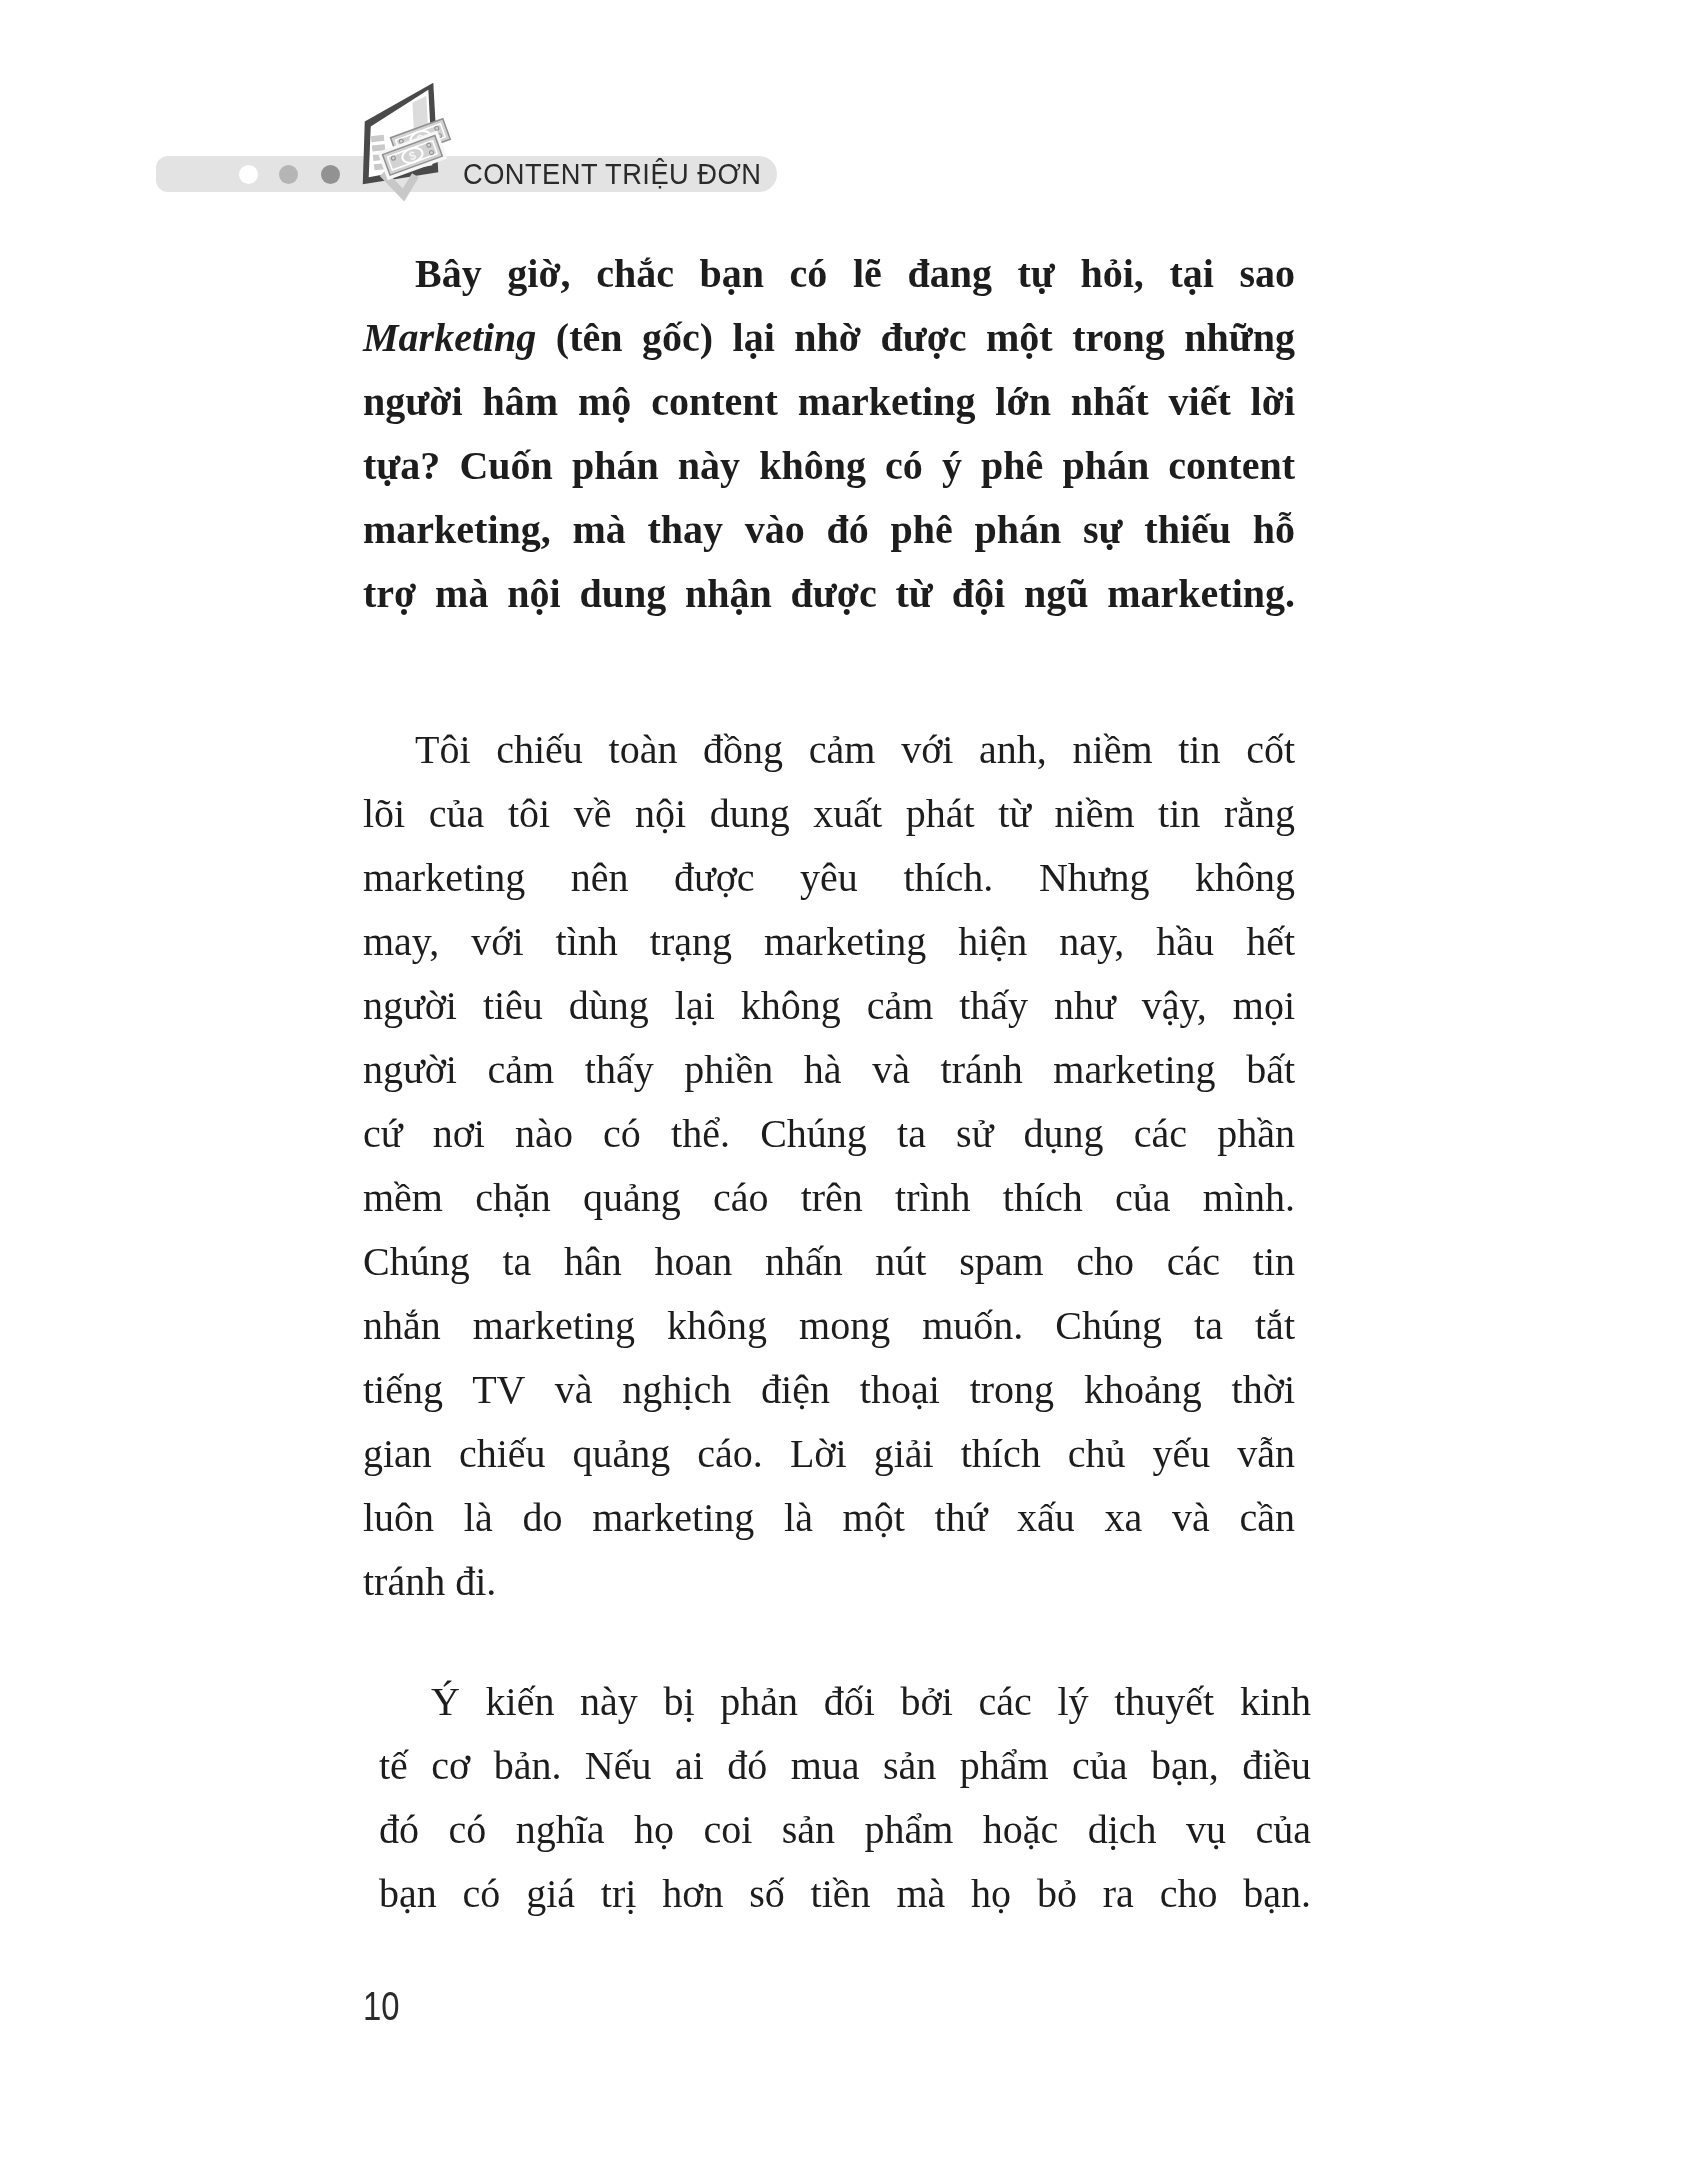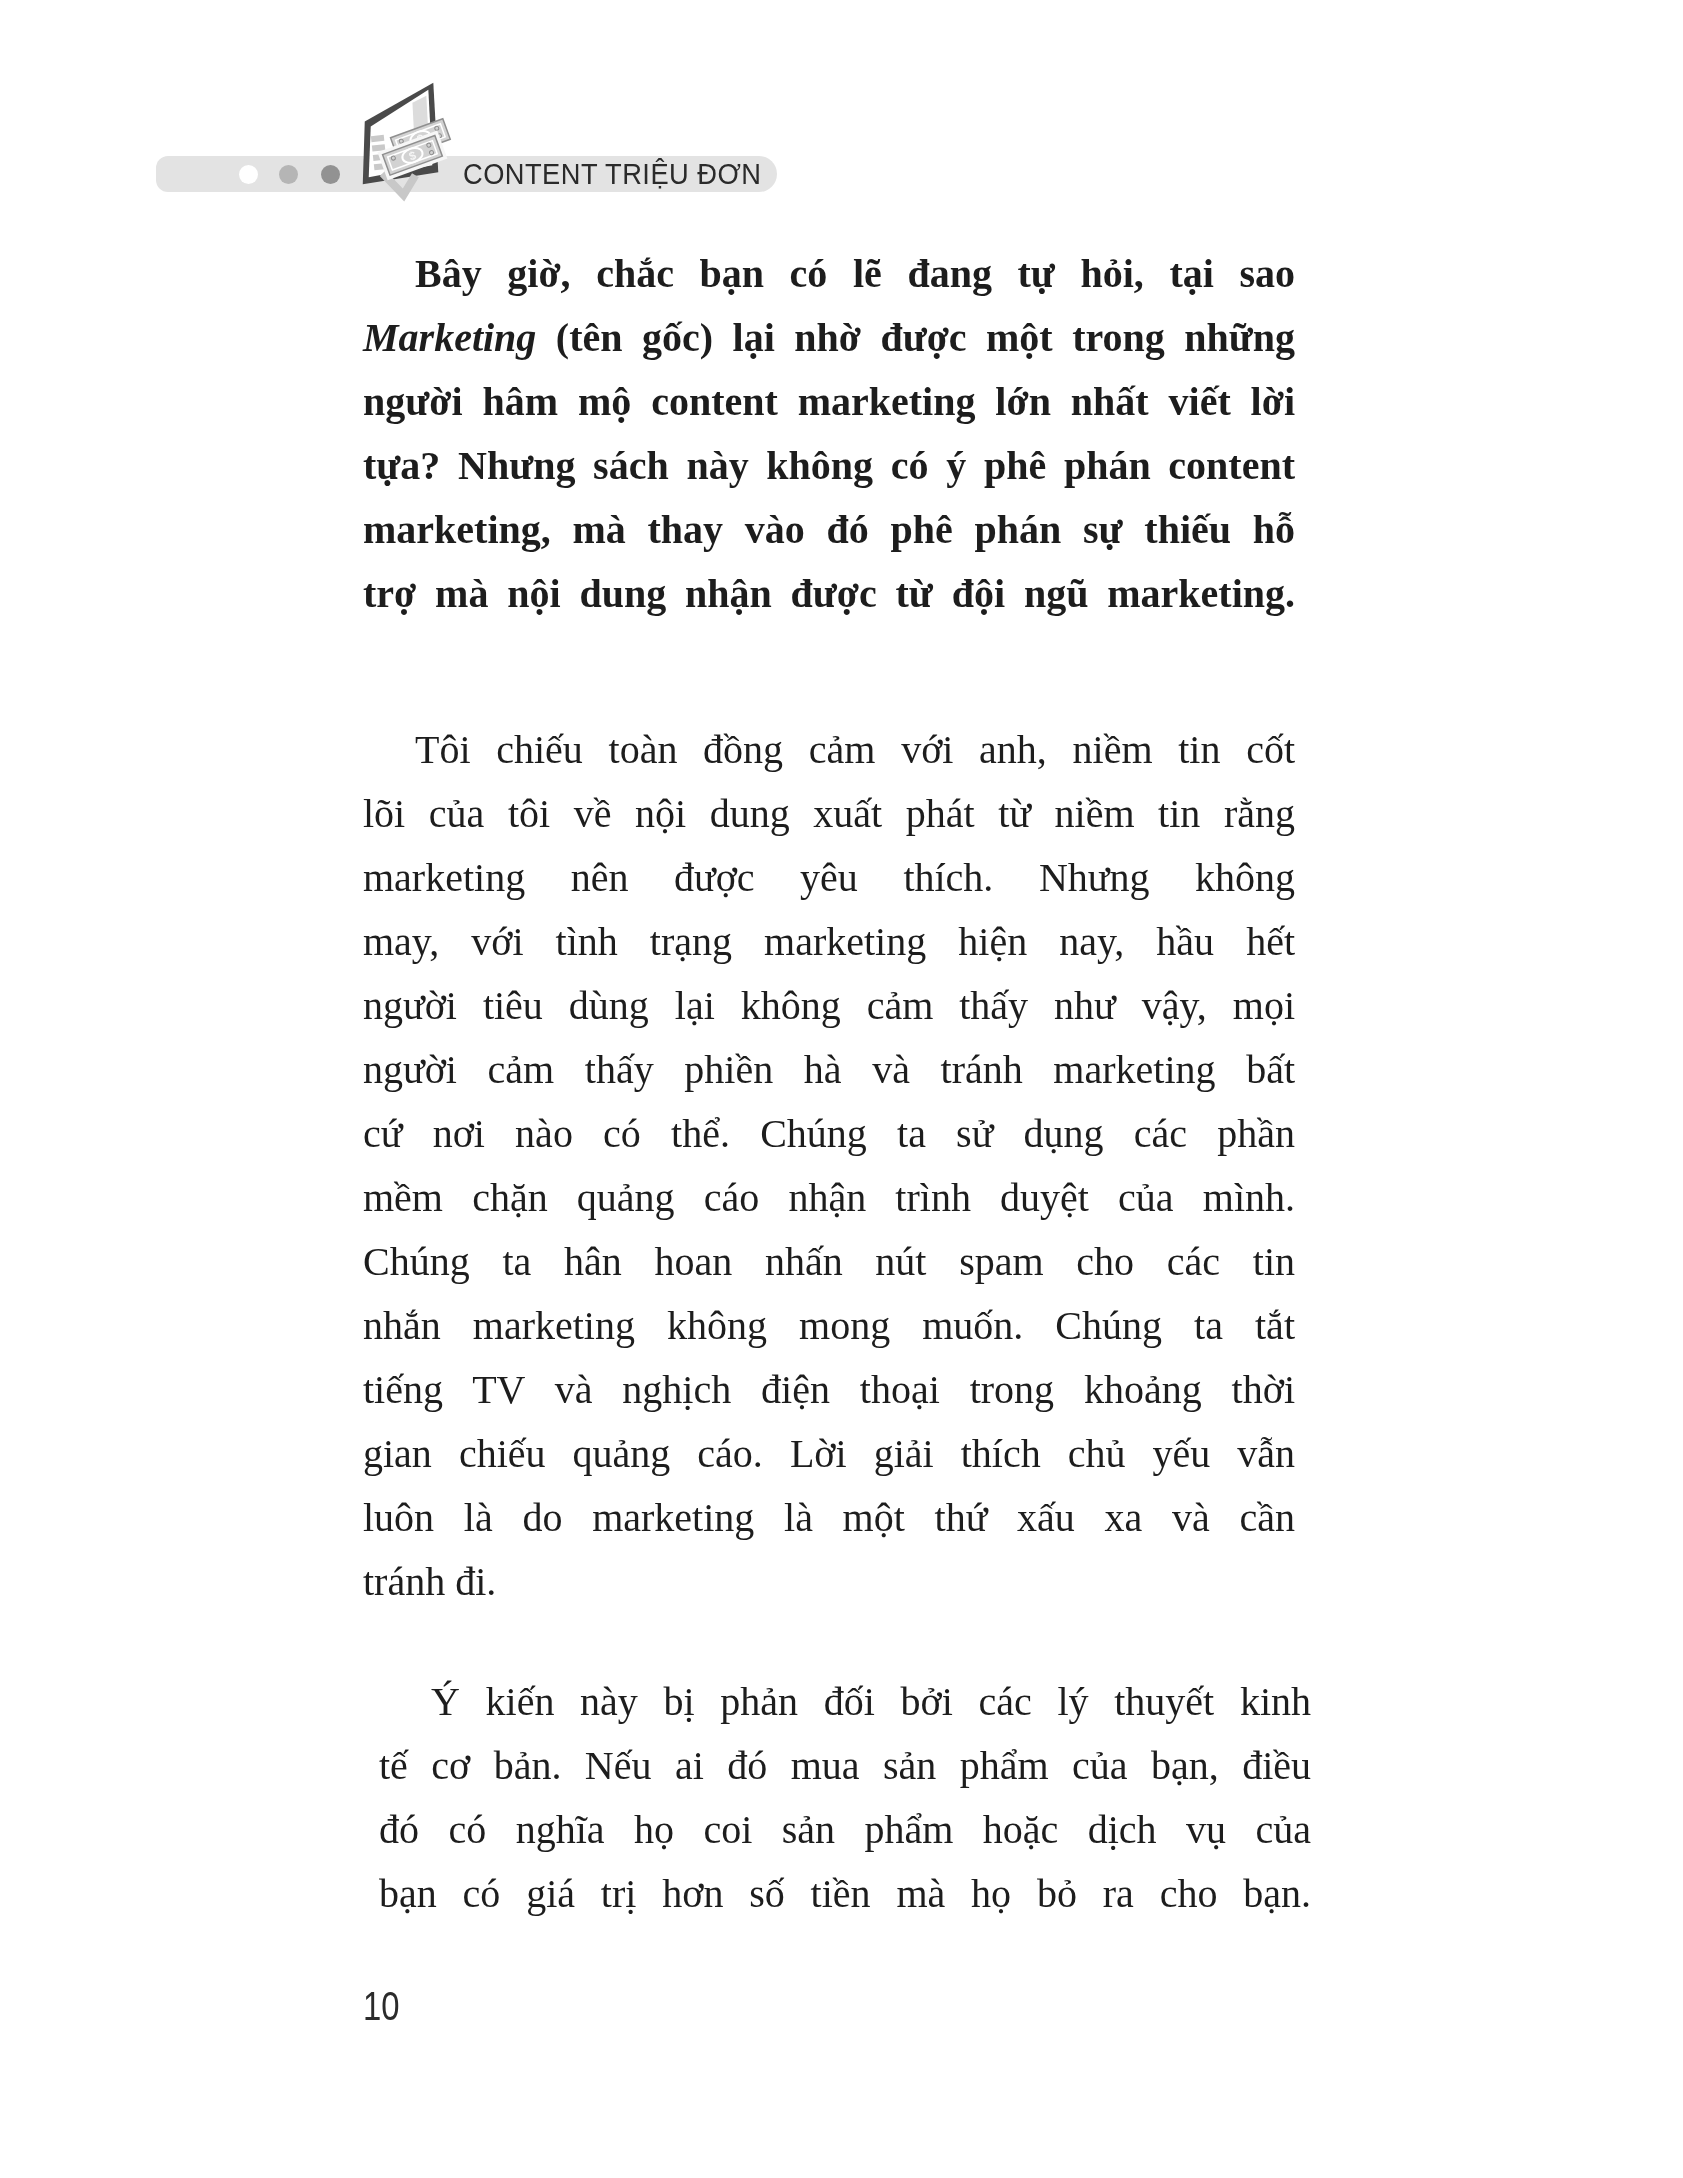--- a/index.html
+++ b/index.html
@@ -79,34 +79,34 @@
       <text x="84" y="101.5" text-anchor="middle" font-size="12" font-weight="bold" font-family="Liberation Sans, sans-serif" fill="#f5f5f5">$</text>
     </g>
   </svg>
 
   <div class="header-title">CONTENT TRIỆU ĐƠN</div>
 
   <div class="para p1">
     <div class="line indent"><span>Bây giờ, chắc bạn có lẽ đang tự hỏi, tại sao</span></div>
     <div class="line"><i>Marketing</i><span> (tên gốc) lại nhờ được một trong những</span></div>
     <div class="line"><span>người hâm mộ content marketing lớn nhất viết lời</span></div>
-    <div class="line"><span>tựa? Nhưng sách này không có ý phê phán content</span></div>
+    <div class="line"><span>tựa? Cuốn phán này không có ý phê phán content</span></div>
     <div class="line"><span>marketing, mà thay vào đó phê phán sự thiếu hỗ</span></div>
     <div class="line"><span>trợ mà nội dung nhận được từ đội ngũ marketing.</span></div>
   </div>
 
   <div class="para p2">
     <div class="line indent"><span>Tôi chiếu toàn đồng cảm với anh, niềm tin cốt</span></div>
     <div class="line"><span>lõi của tôi về nội dung xuất phát từ niềm tin rằng</span></div>
     <div class="line"><span>marketing nên được yêu thích. Nhưng không</span></div>
     <div class="line"><span>may, với tình trạng marketing hiện nay, hầu hết</span></div>
     <div class="line"><span>người tiêu dùng lại không cảm thấy như vậy, mọi</span></div>
     <div class="line"><span>người cảm thấy phiền hà và tránh marketing bất</span></div>
     <div class="line"><span>cứ nơi nào có thể. Chúng ta sử dụng các phần</span></div>
-    <div class="line"><span>mềm chặn quảng cáo nhận trình duyệt của mình.</span></div>
+    <div class="line"><span>mềm chặn quảng cáo trên trình thích của mình.</span></div>
     <div class="line"><span>Chúng ta hân hoan nhấn nút spam cho các tin</span></div>
     <div class="line"><span>nhắn marketing không mong muốn. Chúng ta tắt</span></div>
     <div class="line"><span>tiếng TV và nghịch điện thoại trong khoảng thời</span></div>
     <div class="line"><span>gian chiếu quảng cáo. Lời giải thích chủ yếu vẫn</span></div>
     <div class="line"><span>luôn là do marketing là một thứ xấu xa và cần</span></div>
     <div class="line short"><span>tránh đi.</span></div>
   </div>
 
   <div class="para p3">
     <div class="line indent"><span>Ý kiến này bị phản đối bởi các lý thuyết kinh</span></div>

